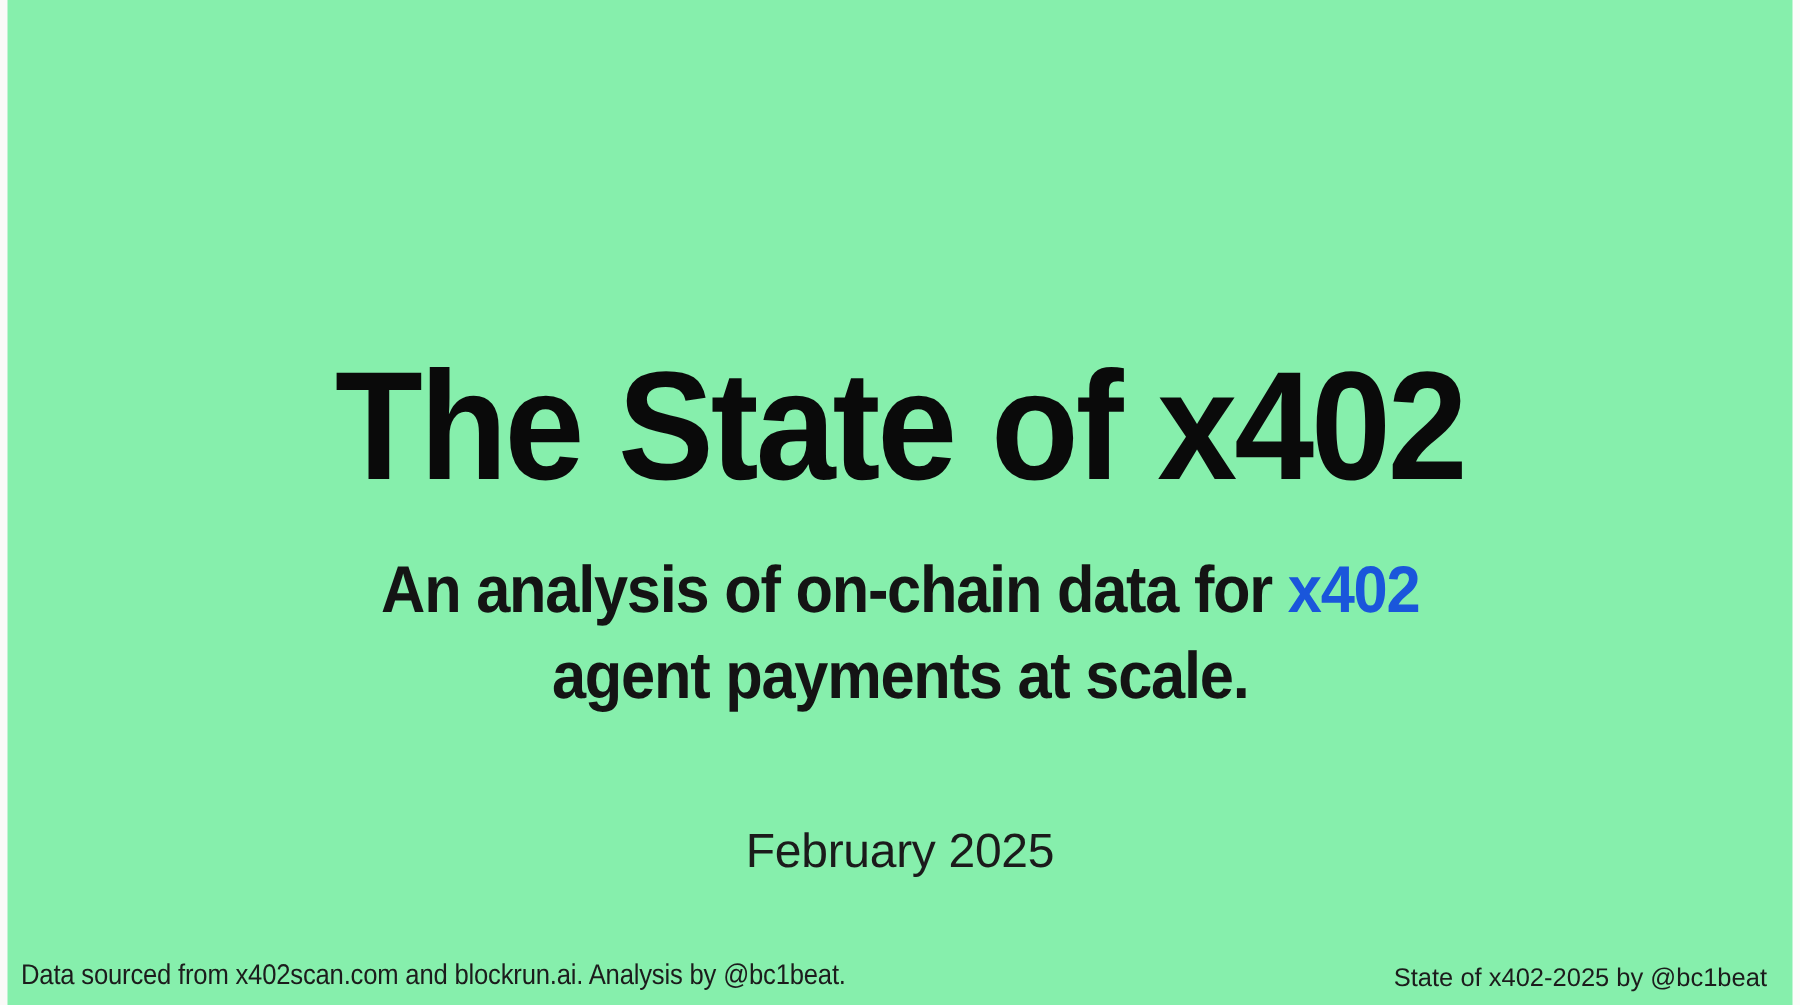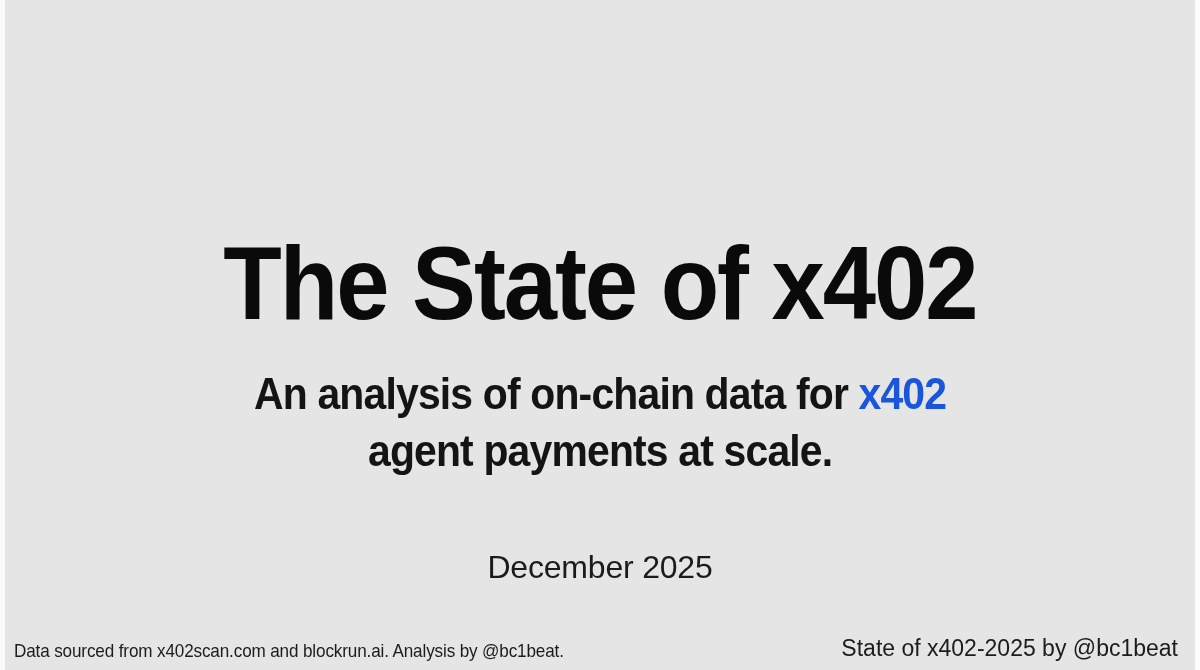--- a/index.html
+++ b/index.html
@@ -12,21 +12,21 @@
     height: 670px;
     background: #ffffff;
     font-family: "Liberation Sans", sans-serif;
     overflow: hidden;
   }
 
   .slide {
     position: relative;
     width: 1200px;
     height: 670px;
-    background: #e5e5e5;
+    background: #86efac;
     box-sizing: border-box;
     overflow: hidden;
   }
 
   
   .edge-strip {
     position: absolute;
     top: 0;
     bottom: 0;
     width: 5px;
@@ -119,21 +119,21 @@
     transform-origin: left bottom;
     white-space: nowrap;
   }
 
   .footer-right {
     position: absolute;
     right: 22px;
     bottom: 10px;
     font-family: "Liberation Sans", sans-serif;
     font-weight: 400;
-    font-size: 23px;
+    font-size: 17px;
     line-height: 1;
     letter-spacing: 0px;
     color: #1c1c1c;
     white-space: nowrap;
   }
 </style>
 </head>
 <body>
 
 <div class="slide">
@@ -144,21 +144,21 @@
   <div class="stage">
 
     <h1 class="title">The State of x402</h1>
 
     <h2 class="subtitle">
       <span><span>An analysis of on-chain data for </span><span class="accent">x402</span></span>
       <br>
       <span>agent payments at scale.</span>
     </h2>
 
-    <p class="date">December 2025</p>
+    <p class="date">February 2025</p>
 
   </div>
 
   <div class="footer">
     <div class="footer-left">Data sourced from x402scan.com and blockrun.ai. Analysis by @bc1beat.</div>
     <div class="footer-right">State of x402-2025 by @bc1beat</div>
   </div>
 
 </div>
 

